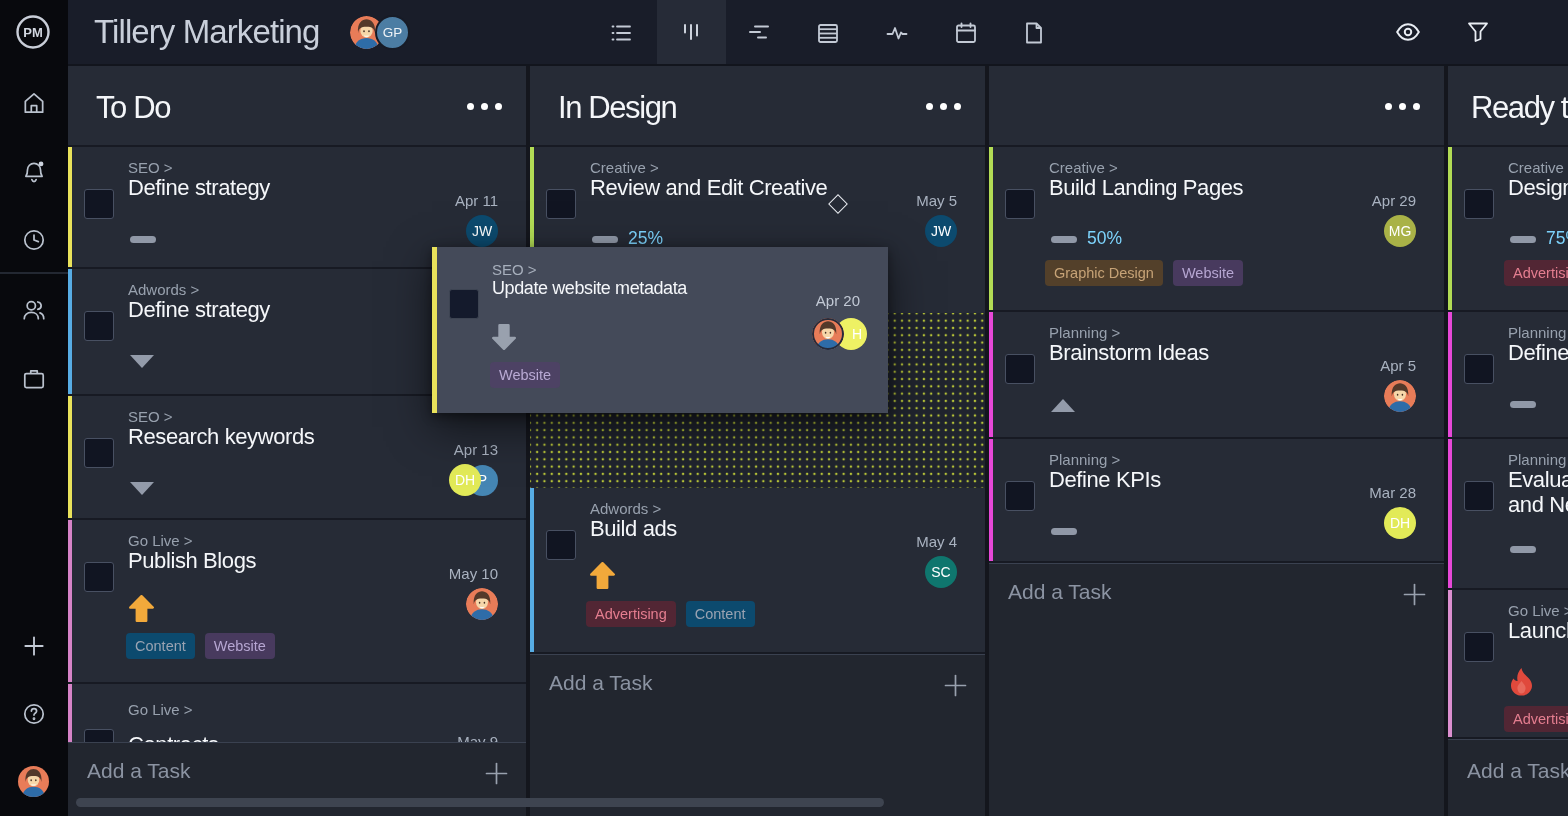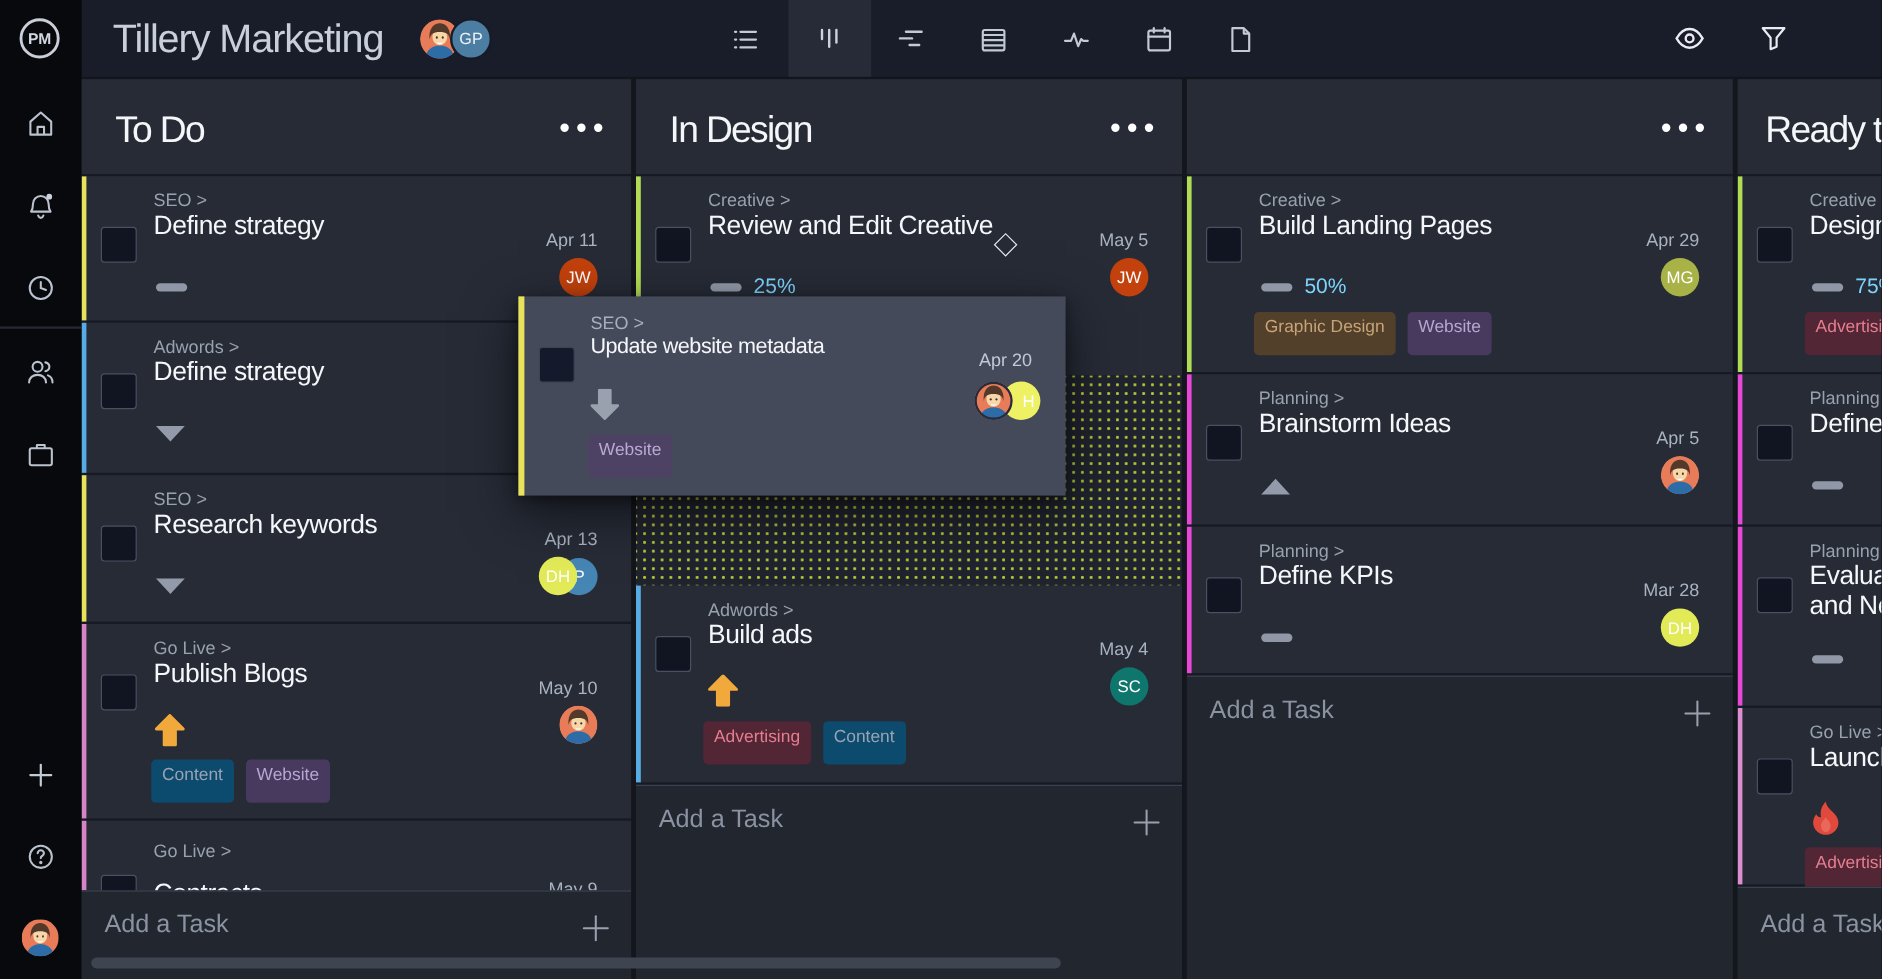--- a/index.html
+++ b/index.html
@@ -25,32 +25,32 @@
 .card{position:absolute;left:0;right:0;background:#262b36;border-bottom:2px solid #171a23;}
 .strip{position:absolute;left:0;top:0;bottom:0;width:4px;}
 .lbl{position:absolute;left:60px;top:12px;font-size:15px;color:#98a1ae;white-space:nowrap;}
 .cb{position:absolute;left:16px;top:42px;width:30px;height:30px;background:#111522;border:1.5px solid #485062;border-radius:3px;}
 .ttl{position:absolute;left:60px;top:28px;font-size:22px;line-height:26px;letter-spacing:-0.4px;color:#f5f7fa;white-space:nowrap;}
 .date{position:absolute;right:28px;top:45px;font-size:15px;color:#a9b2c0;white-space:nowrap;}
 .av{position:absolute;top:68px;right:28px;width:32px;height:32px;border-radius:50%;line-height:32px;text-align:center;font-size:14px;color:#fff;}
 .dash{position:absolute;left:62px;top:89px;width:26px;height:7px;border-radius:4px;background:#9098a7;}
 .pct{position:absolute;left:98px;top:81px;font-size:17.5px;color:#7dd3fc;}
 .tags{position:absolute;left:58px;top:113px;display:flex;gap:10px;}
-.tag{height:36px;line-height:26px;border-radius:4px;padding:0 9px;font-size:14.5px;white-space:nowrap;}
+.tag{height:26px;line-height:26px;border-radius:4px;padding:0 9px;font-size:14.5px;white-space:nowrap;}
 .tg-web{background:#483a5e;color:#b6a6d2;}
 .tg-content{background:#0c4a6e;color:#9aa3b2;}
 .tg-adv{background:#522634;color:#e57e90;}
 .tg-gd{background:#53402a;color:#c7a377;}
 .tri-dn{position:absolute;left:62px;top:86px;width:0;height:0;border-left:12.5px solid transparent;border-right:12.5px solid transparent;border-top:13px solid #939baa;}
 .tri-up{position:absolute;left:62px;top:87px;width:0;height:0;border-left:12.5px solid transparent;border-right:12.5px solid transparent;border-bottom:13px solid #939baa;}
 .arrup{position:absolute;left:60px;top:72px;}
 .addtask{position:absolute;left:0;right:0;bottom:0;background:#22262f;border-top:1px solid #3a4150;}
 .atxt{position:absolute;left:19px;top:16px;font-size:21px;letter-spacing:0px;color:#8b93a2;}
 .aplus{position:absolute;right:18px;top:19px;}
-.av-jw{background:#c2410c;}
+.av-jw{background:#0c4a6e;}
 .av-mg{background:#a9b247;}
 .av-dh{background:#e2ea58;}
 .av-sc{background:#0f766e;}
 .av-p{background:#4586b4;}
 #dotzone{position:absolute;left:0;right:0;top:247px;height:175px;background-color:#20242e;
   background-image:radial-gradient(circle,#b7c438 1px,rgba(0,0,0,0) 1.55px);
   background-size:7.3px 7.3px;background-position:3.5px 4px;}
 .diamond{position:absolute;width:14px;height:14px;border:1.5px solid #e9ecf1;transform:rotate(45deg);}
 
 #drag{position:absolute;left:432px;top:247px;width:456px;height:166px;background:#444a59;

